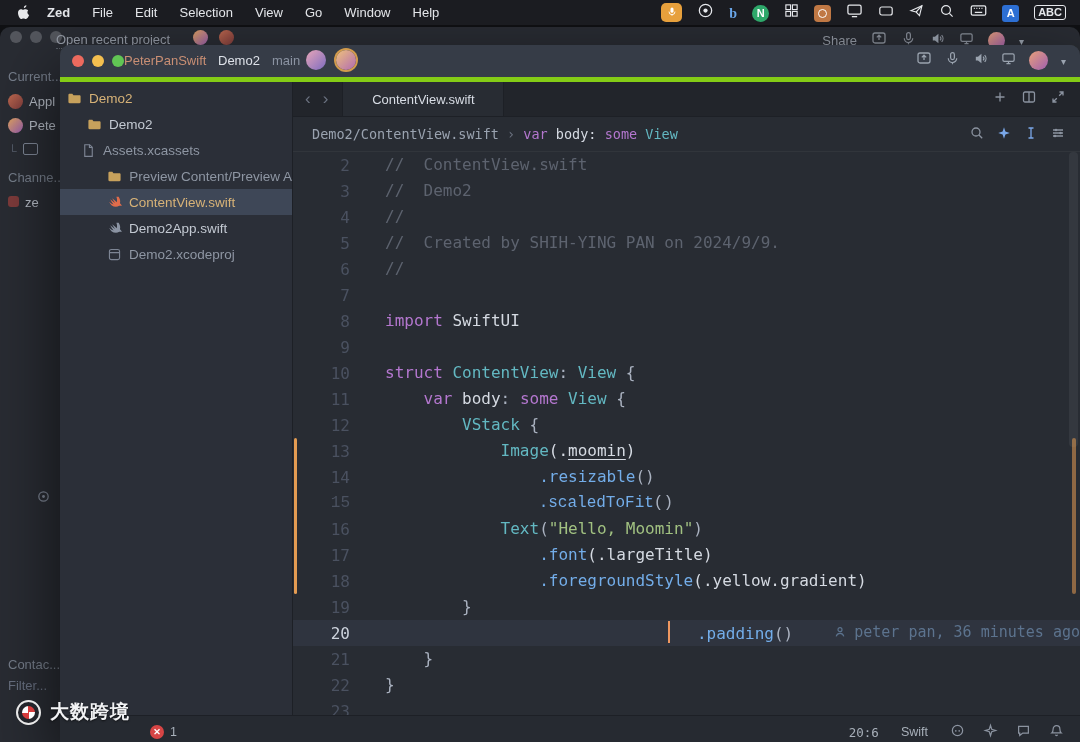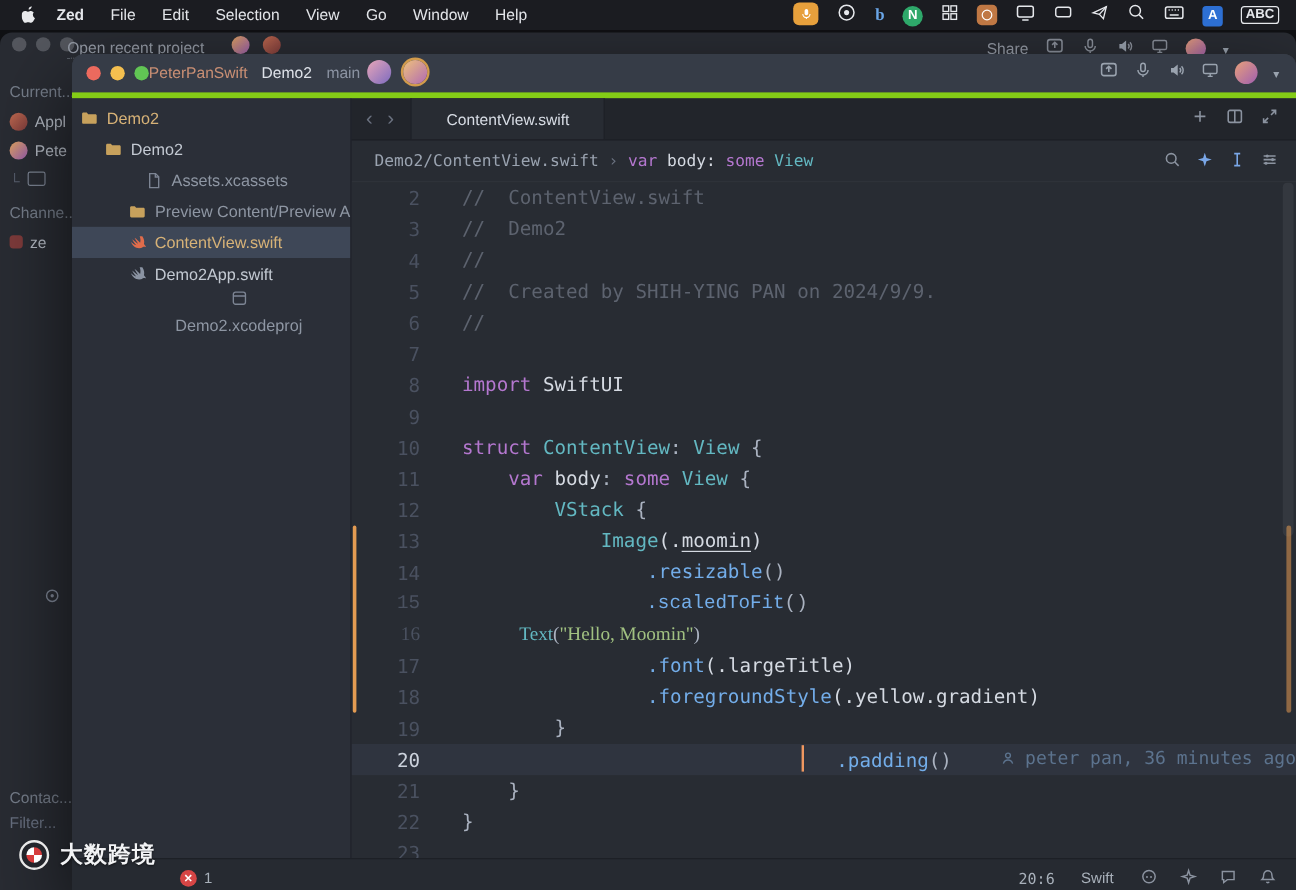--- a/index.html
+++ b/index.html
@@ -329,21 +329,21 @@
             <span class="lab-amber">Demo2</span>
           </div>
           <div class="prow" style="padding-left: 26px;">
             <span class="ic ">
               <svg viewBox="0 0 16 16" width="16" height="16">
                 <path class="fic-folder" d="M1.5 4.2c0-.7.5-1.2 1.2-1.2h3l1.2 1.4h6.4c.7 0 1.2.5 1.2 1.2v6.2c0 .7-.5 1.2-1.2 1.2H2.7c-.7 0-1.2-.5-1.2-1.2z"></path>
               </svg>
             </span>
             <span class="lab-default">Demo2</span>
           </div>
-          <div class="prow" style="padding-left: 60px;">
+          <div class="prow" style="padding-left: 20px;">
             <span class="ic ">
               <svg viewBox="0 0 16 16" width="16" height="16">
                 <path class="fic-stroke" d="M4 1.8h5.2l2.8 2.8v9.6H4z"></path>
                 <path class="fic-stroke" d="M9 1.8v3h3"></path>
               </svg>
             </span>
             <span class="lab-muted">Assets.xcassets</span>
           </div>
           <div class="prow" style="padding-left: 46px; justify-content: space-between;">
             <span class="ic ">
@@ -362,21 +362,21 @@
             <span class="lab-amber">ContentView.swift</span>
           </div>
           <div class="prow" style="padding-left: 46px;">
             <span class="ic swift-gray">
               <svg viewBox="0 0 16 16" width="16" height="16">
                 <path d="M12.4 1.9c1.5 2.3 2.1 4.8 1.4 7 1 .9 1.7 2 2 2.9-.9-.3-1.9-.5-2.8-.3-1 .7-2.2 1.1-3.5 1.1-3.2 0-6-2.2-7.2-5.5 1.4 1.3 3 2.4 4.7 3C5.7 8.6 4.3 6.5 3.4 4.6c1.7 1.5 3.8 3.2 5.2 4C7.4 6.9 6.1 4.6 5.5 3.4c1.7 1.2 3.7 3 4.9 4.4.5-1.7.5-3.8-.4-5.9z" class="swift-gray"></path>
               </svg>
             </span>
             <span class="lab-default">Demo2App.swift</span>
           </div>
-          <div class="prow" style="padding-left: 46px; flex-direction: column;">
+          <div class="prow" style="padding-left: 46px;">
             <span class="ic ">
               <svg viewBox="0 0 16 16" width="16" height="16">
                 <rect class="fic-stroke" x="2.6" y="2.6" width="10.8" height="10.8" rx="2"></rect>
                 <path class="fic-stroke" d="M2.6 6h10.8"></path>
               </svg>
             </span>
             <span class="lab-muted">Demo2.xcodeproj</span>
           </div>
         </div>
 
@@ -476,21 +476,21 @@
               <span class="ct"><span class="c-default">            </span><span class="c-type">Image</span><span class="c-default">(.</span><span class="c-underline">moomin</span><span class="c-default">)</span></span>
             </div>
             <div class="code-line" style="top: 312px;">
               <span class="gutter">14</span>
               <span class="ct"><span class="c-default">                </span><span class="c-func">.resizable</span><span class="c-punct">()</span></span>
             </div>
             <div class="code-line" style="top: 338px; font-family: Liberation Mono, monospace;">
               <span class="gutter">15</span>
               <span class="ct"><span class="c-default">                </span><span class="c-func">.scaledToFit</span><span class="c-punct">()</span></span>
             </div>
-            <div class="code-line" style="top: 364px; font-family: Liberation Serif, serif;">
+            <div class="code-line" style="top: 364px;">
               <span class="gutter">16</span>
               <span class="ct"><span class="c-default">            </span><span class="c-type">Text</span><span class="c-punct">(</span><span class="c-string">"Hello, Moomin"</span><span class="c-punct">)</span></span>
             </div>
             <div class="code-line" style="top: 390px;">
               <span class="gutter">17</span>
               <span class="ct"><span class="c-default">                </span><span class="c-func">.font</span><span class="c-default">(.largeTitle)</span></span>
             </div>
             <div class="code-line" style="top: 416px;">
               <span class="gutter">18</span>
               <span class="ct"><span class="c-default">                </span><span class="c-func">.foregroundStyle</span><span class="c-default">(.yellow.gradient)</span></span>

